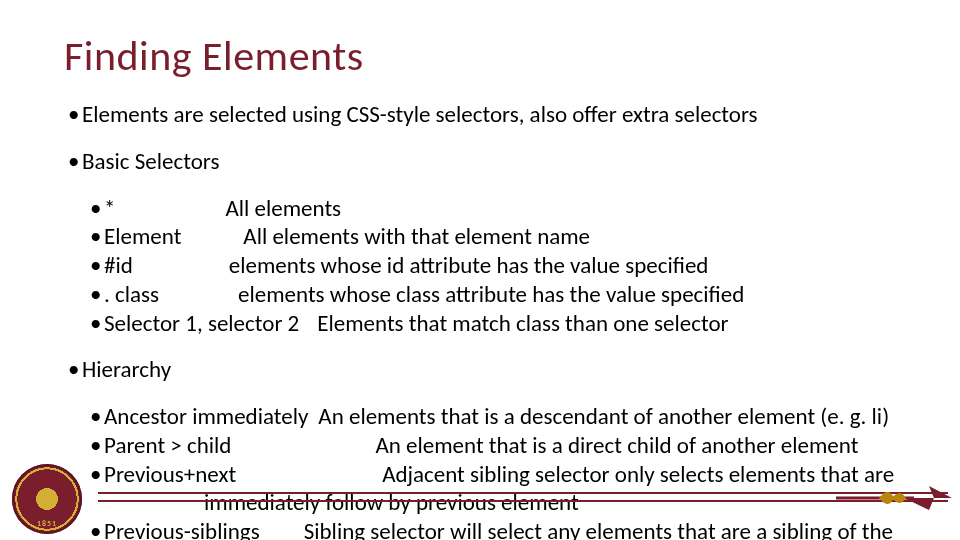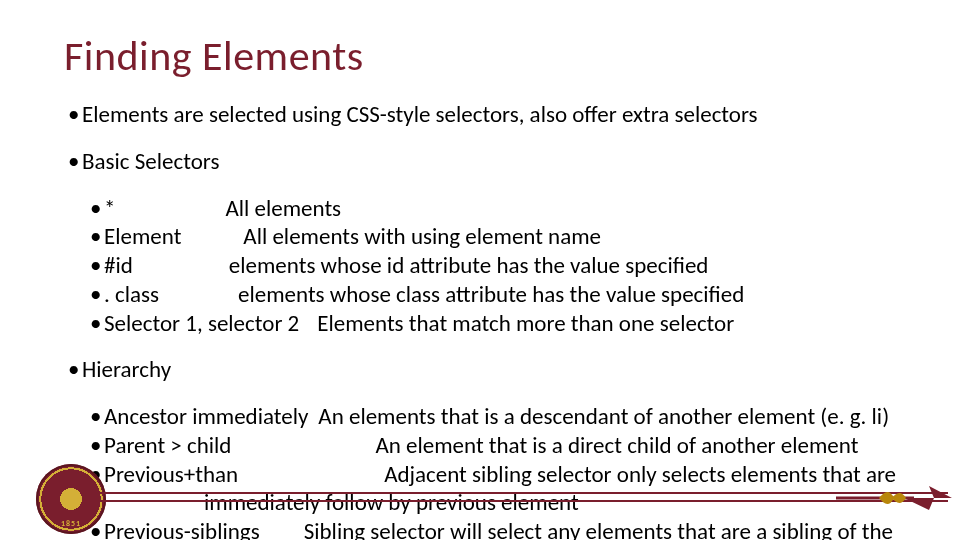--- a/index.html
+++ b/index.html
@@ -6,21 +6,21 @@
 .slide{position:relative;width:960px;height:540px}
 .title{position:absolute;left:64px;top:30px;font-size:42px;font-weight:400;color:#7a1e2d;letter-spacing:.5px}
 .body{position:absolute;left:68px;top:100px;right:40px;font-size:23px;line-height:1.25}
 .b1{margin:0 0 18px 0;display:flex}
 .b1 .dot,.b2 .dot,.b3 .dot{flex:0 0 auto;width:14px}
 .dot::before{content:"•";display:inline-block}
 .b2{margin:0 0 0 22px;display:flex}
 .sec{margin-top:6px}
 .hgap{display:inline-block}
 .footer{position:absolute;left:0;bottom:0;width:960px;height:80px}
-.seal{position:absolute;left:36px;bottom:6px;width:70px;height:70px;border-radius:50%;background:radial-gradient(circle at 50% 50%,#d4af37 0 22%,#7a1e2d 22% 60%,#d4af37 60% 64%,#7a1e2d 64% 100%);box-shadow:0 0 0 2px #5a1520 inset}
+.seal{position:absolute;left:12px;bottom:6px;width:70px;height:70px;border-radius:50%;background:radial-gradient(circle at 50% 50%,#d4af37 0 22%,#7a1e2d 22% 60%,#d4af37 60% 64%,#7a1e2d 64% 100%);box-shadow:0 0 0 2px #5a1520 inset}
 .seal .txt{position:absolute;width:100%;text-align:center;bottom:6px;font-size:8px;color:#d4af37;font-weight:bold;letter-spacing:1px}
 .rule{position:absolute;left:98px;right:12px;bottom:38px;height:6px;border-top:2px solid #7a1e2d;border-bottom:2px solid #7a1e2d}
 .spear{position:absolute;right:6px;bottom:22px;width:120px;height:40px}
 .spear svg{width:120px;height:40px}
 </style>
 </head>
 <body>
 <div class="slide">
 
 <div class="title">Finding Elements</div>
@@ -40,39 +40,39 @@
         <div class="b2">
           <span class="dot"></span>
           <span>*</span>
           <span class="hgap" style="width:110px"></span>
           <span>All elements</span>
         </div>
         <div class="b2">
           <span class="dot"></span>
           <span>Element</span>
           <span class="hgap" style="width:62px"></span>
-          <span>All elements with using element name</span>
+          <span>All elements with that element name</span>
         </div>
         <div class="b2">
           <span class="dot"></span>
           <span>#id</span>
           <span class="hgap" style="width:96px"></span>
           <span>elements whose id attribute has the value specified</span>
         </div>
         <div class="b2">
           <span class="dot"></span>
           <span>. class</span>
           <span class="hgap" style="width:79px"></span>
           <span>elements whose class attribute has the value specified</span>
         </div>
         <div class="b2">
           <span class="dot"></span>
           <span>Selector 1, selector 2</span>
           <span class="hgap" style="width:18px"></span>
-          <span>Elements that match more than one selector</span>
+          <span>Elements that match class than one selector</span>
         </div>
       </div>
 
   <div style="height:18px"></div>
 
   <div class="b1">
     <span class="dot"></span>
     <span>Hierarchy</span>
   </div>
   <div id="hier-list">
@@ -83,21 +83,21 @@
           <span>An elements that is a descendant of another element (e. g. li)</span>
         </div>
         <div class="b2">
           <span class="dot"></span>
           <span>Parent &gt; child</span>
           <span class="hgap" style="width:144px"></span>
           <span>An element that is a direct child of another element</span>
         </div>
         <div class="b2">
           <span class="dot"></span>
-          <span>Previous+than</span>
+          <span>Previous+next</span>
           <span class="hgap" style="width:146px"></span>
           <span>Adjacent sibling selector only selects elements that are</span>
         </div>
         <div class="b2">
           <span style="width:14px"></span>
           <span class="hgap" style="width:100px"></span>
           <span>immediately follow by previous element</span>
         </div>
         <div class="b2">
           <span class="dot"></span>

